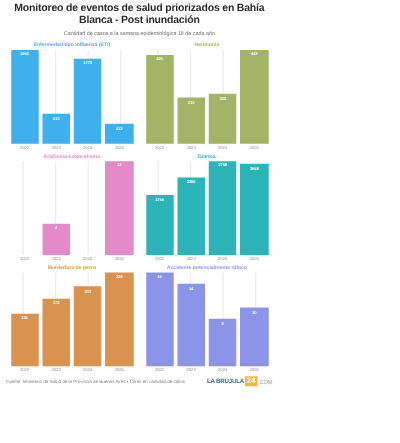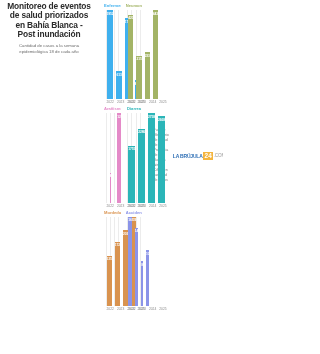--- a/index.html
+++ b/index.html
@@ -5,21 +5,21 @@
 <style>
   html,body{margin:0;padding:0;}
   body{
     width:223px;height:354px;
     background:#ffffff;
     font-family:"Liberation Sans","DejaVu Sans",sans-serif;
     color:#3a3a3a;
     overflow:hidden;
     position:relative;
   }
-  .page{width:223px;height:312px;position:relative;display:flex;flex-direction:row;}
+  .page{width:223px;height:312px;position:relative;display:flex;flex-direction:column;}
 
   
   .header{padding:2px 6px 0 6px;text-align:center;}
   .title{
     font-size:8.4px;line-height:9.4px;font-weight:bold;color:#2b2b2b;
     letter-spacing:-0.15px;margin:0;
   }
   .subtitle{
     font-size:4.3px;line-height:6px;color:#6c6c6c;margin:3px 0 0 0;font-weight:normal;
   }

